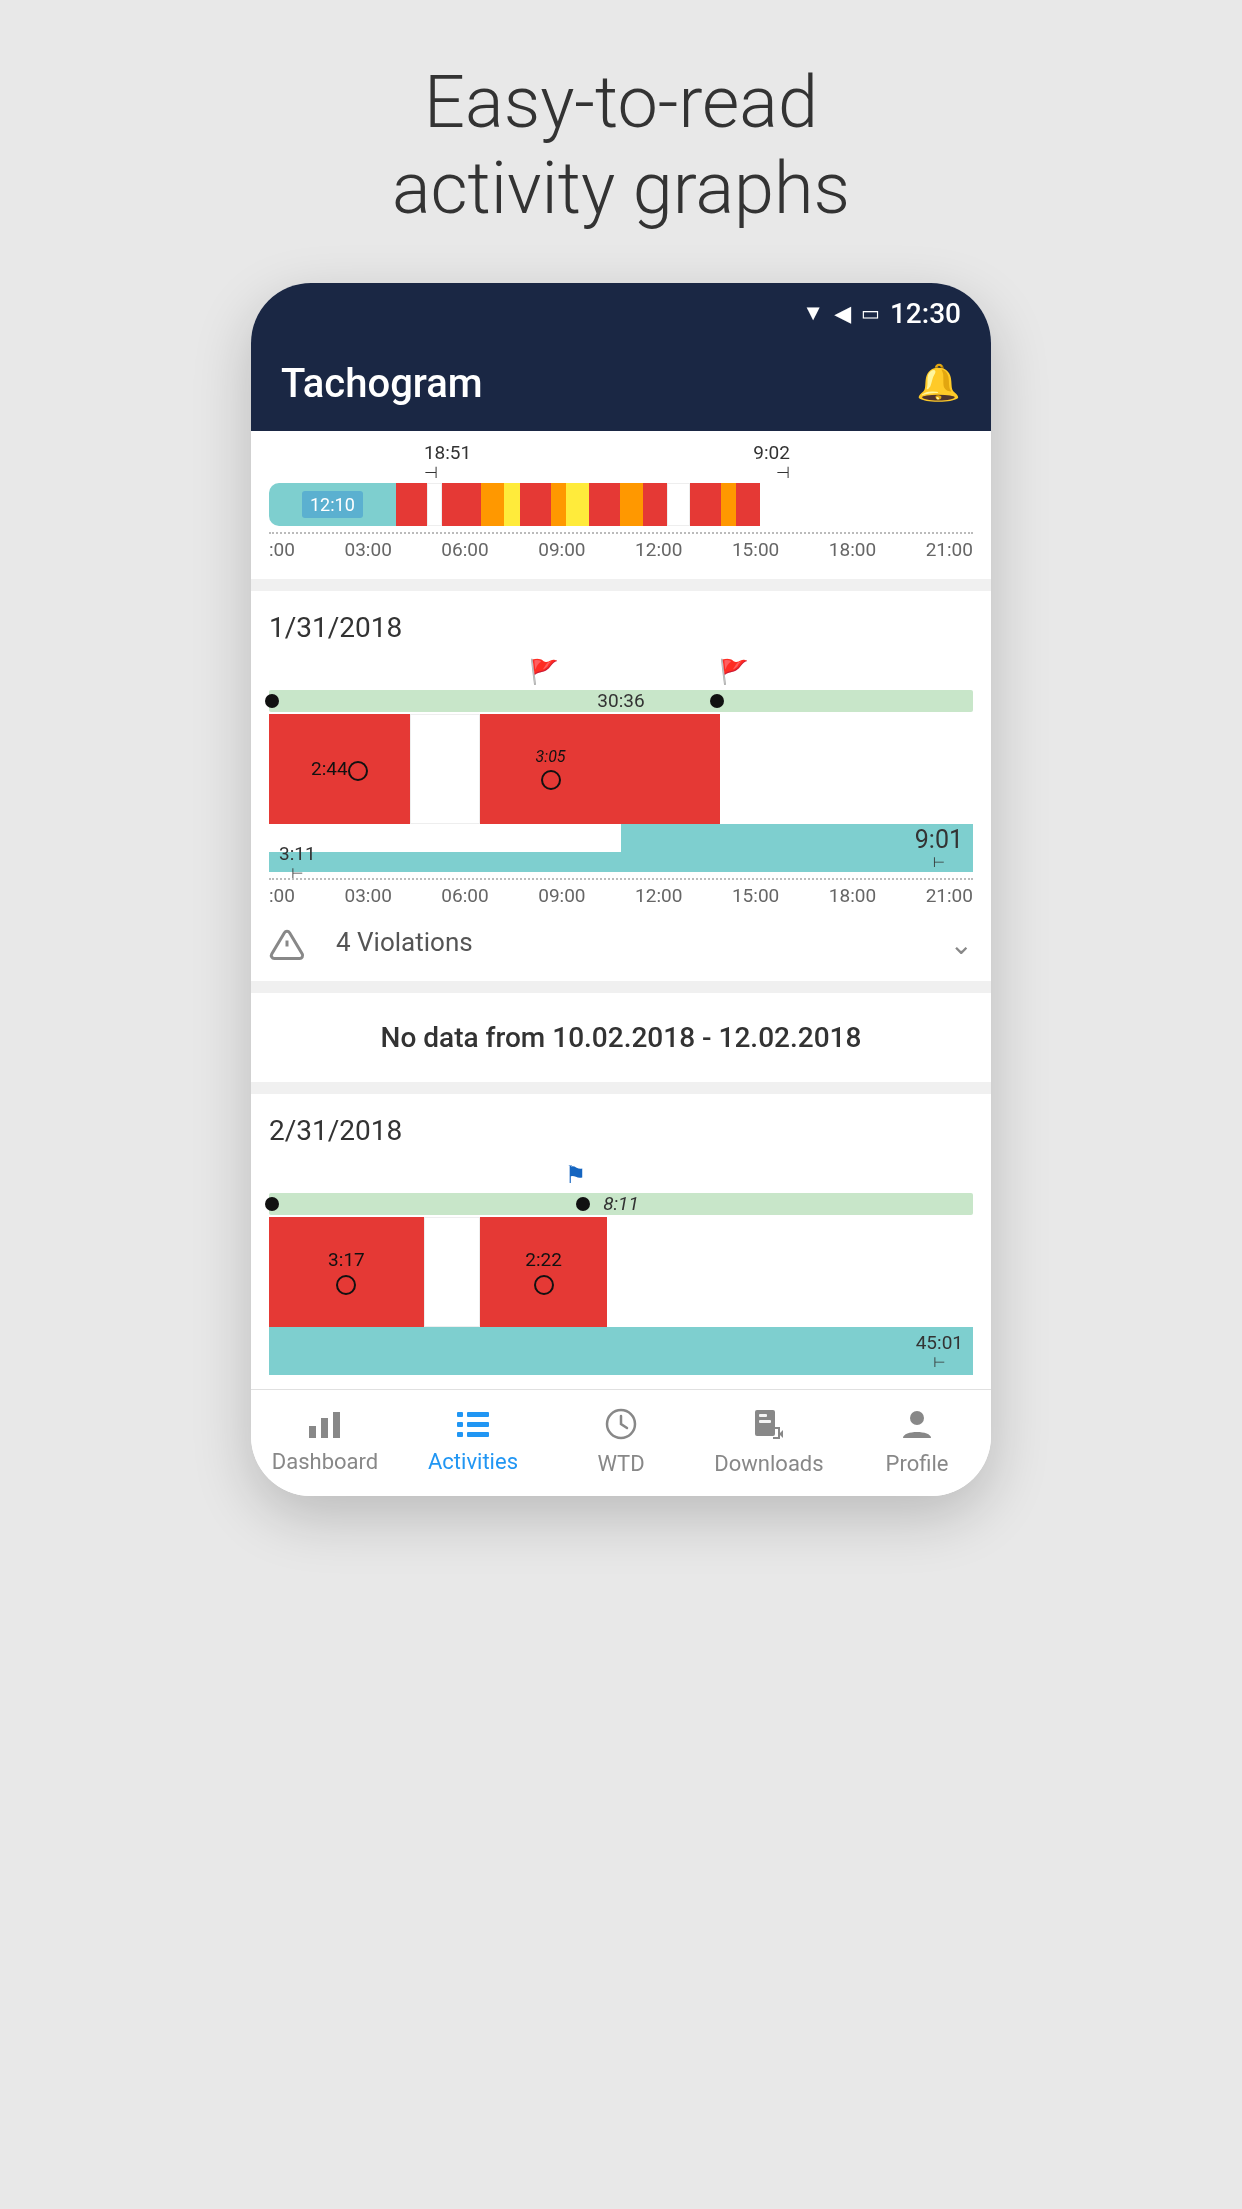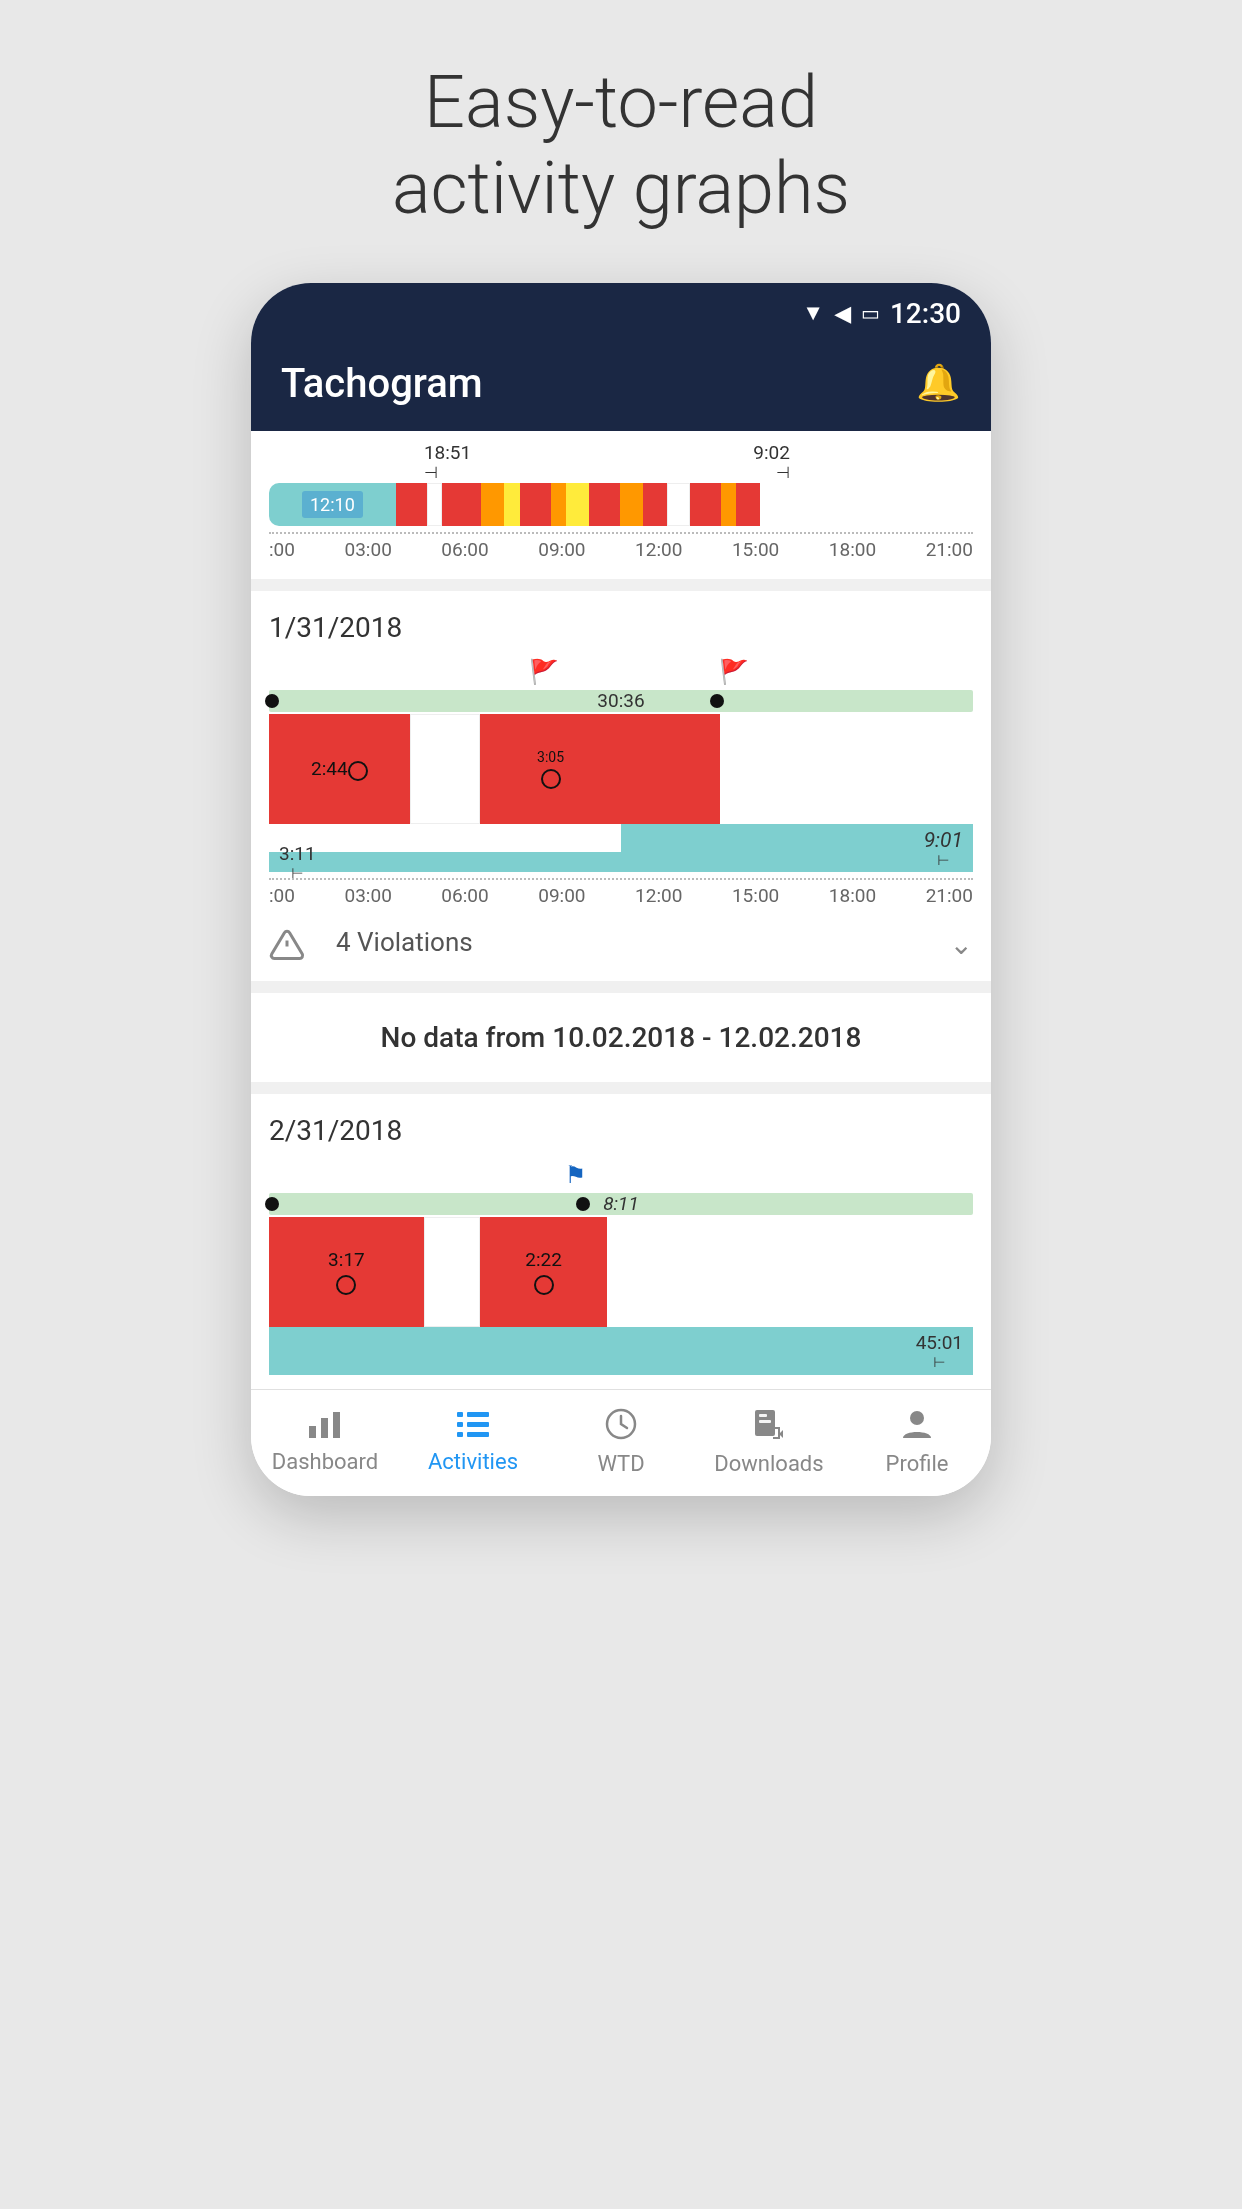--- a/index.html
+++ b/index.html
@@ -253,37 +253,37 @@
       </div>
 
       <div style="display:flex;height:110px;position:relative;">
 
         <div style="width:20%;background:#e53935;display:flex;flex-direction:row;align-items:center;justify-content:center;">
           <span style="font-size:19px;color:#111;">2:44</span>
           <div style="width:20px;height:20px;border-radius:50%;border:2.5px solid #111;margin-top:4px;"></div>
         </div>
         <div style="width:10%;background:#fff;border:1px solid #eee;"></div>
         <div style="width:20%;background:#e53935;display:flex;flex-direction:column;align-items:center;justify-content:center;">
-          <span style="font-size:14px;color:#111;">3:05</span>
+          <span style="font-size:16px;color:#111;font-style:italic;">3:05</span>
           <div style="width:20px;height:20px;border-radius:50%;border:2.5px solid #111;margin-top:4px;"></div>
         </div>
         <div style="width:14%;background:#e53935;"></div>
         <div style="width:36%;background:#fff;"></div>
       </div>
 
       <div style="display:flex;height:48px;position:relative;">
         <div style="width:50%;background:#7ecfcf;display:flex;align-items:center;padding-left:10px;margin-top:28px;">
           <div style="display:flex;flex-direction:column;align-items:center;">
             <span style="font-size:19px;color:#333;">3:11</span>
             <span style="font-size:14px;color:#333;">⊢</span>
           </div>
         </div>
         <div style="width:50%;background:#7ecfcf;display:flex;align-items:center;justify-content:flex-end;padding-right:10px;">
           <div style="display:flex;flex-direction:column;align-items:center;">
-            <span style="font-size:21px;color:#333;font-style:italic;">9:01</span>
+            <span style="font-size:25px;color:#333;">9:01</span>
             <span style="font-size:14px;color:#333;">⊢</span>
           </div>
         </div>
       </div>
 
       <div style="border-top:2px dotted #bbb;margin-top:6px;"></div>
       <div style="display:flex;justify-content:space-between;padding:4px 0;">
         <span style="font-size:19px;color:#666;">:00</span>
         <span style="font-size:19px;color:#666;">03:00</span>
         <span style="font-size:19px;color:#666;">06:00</span>

